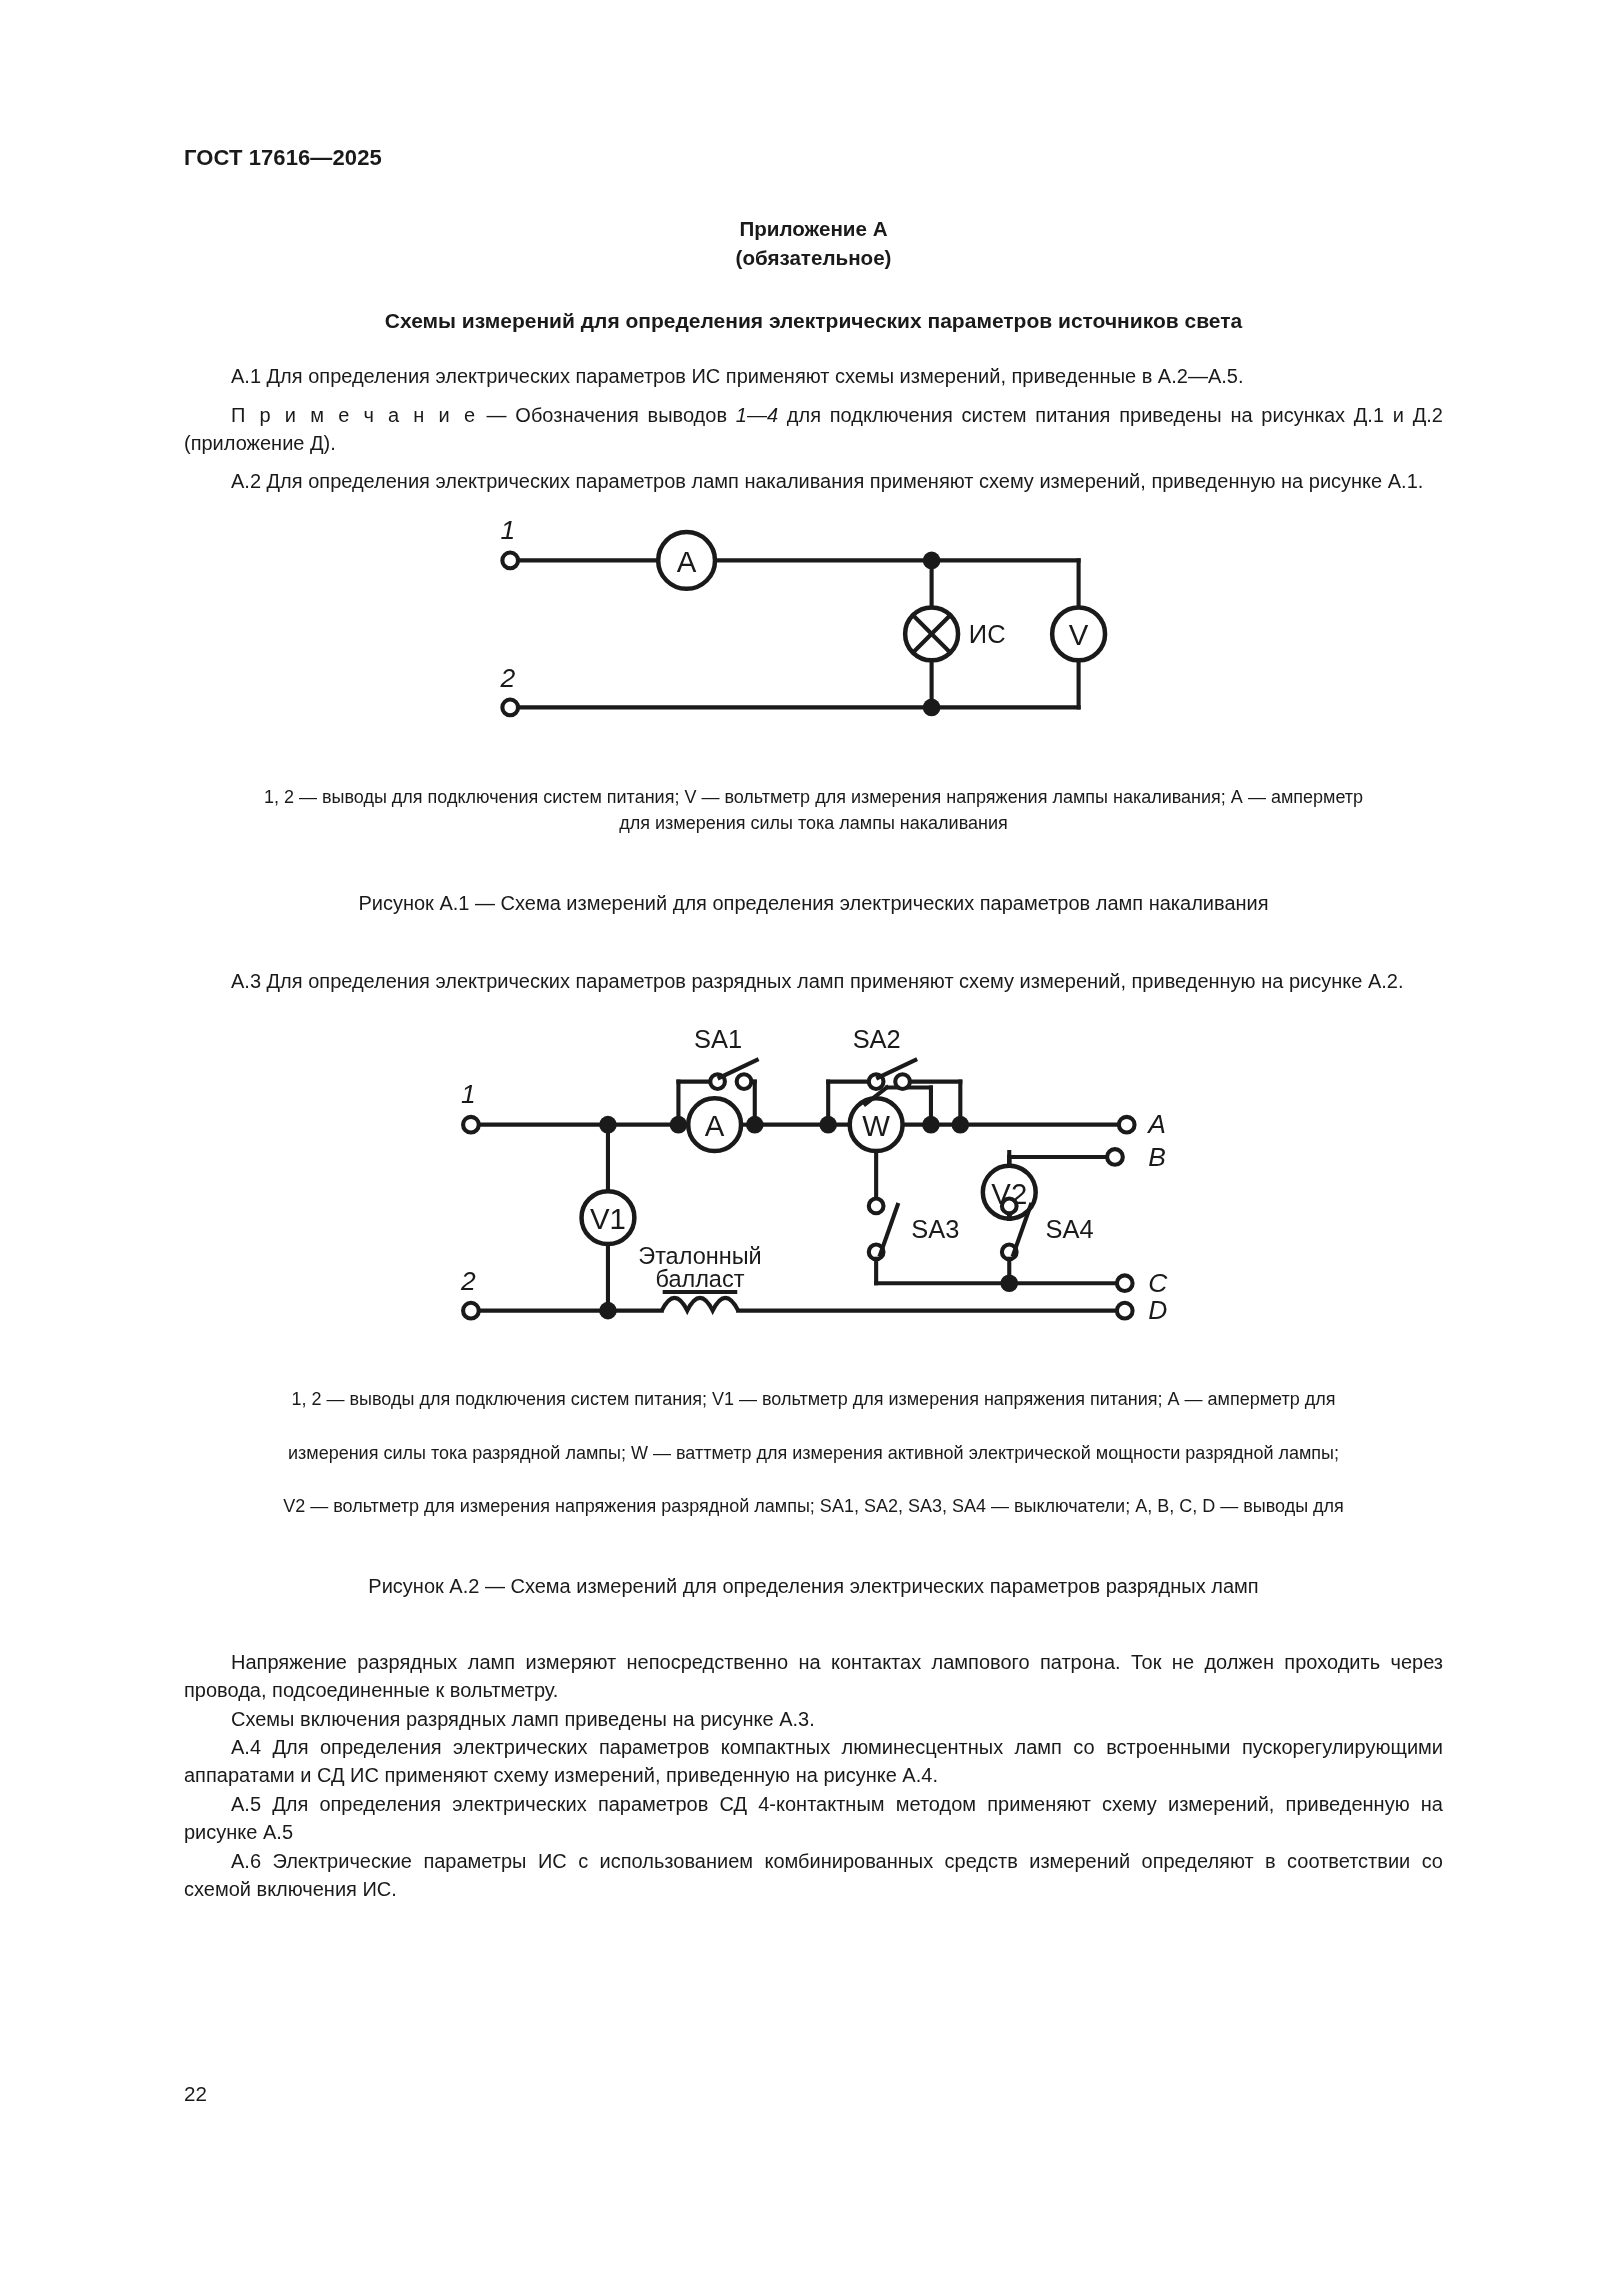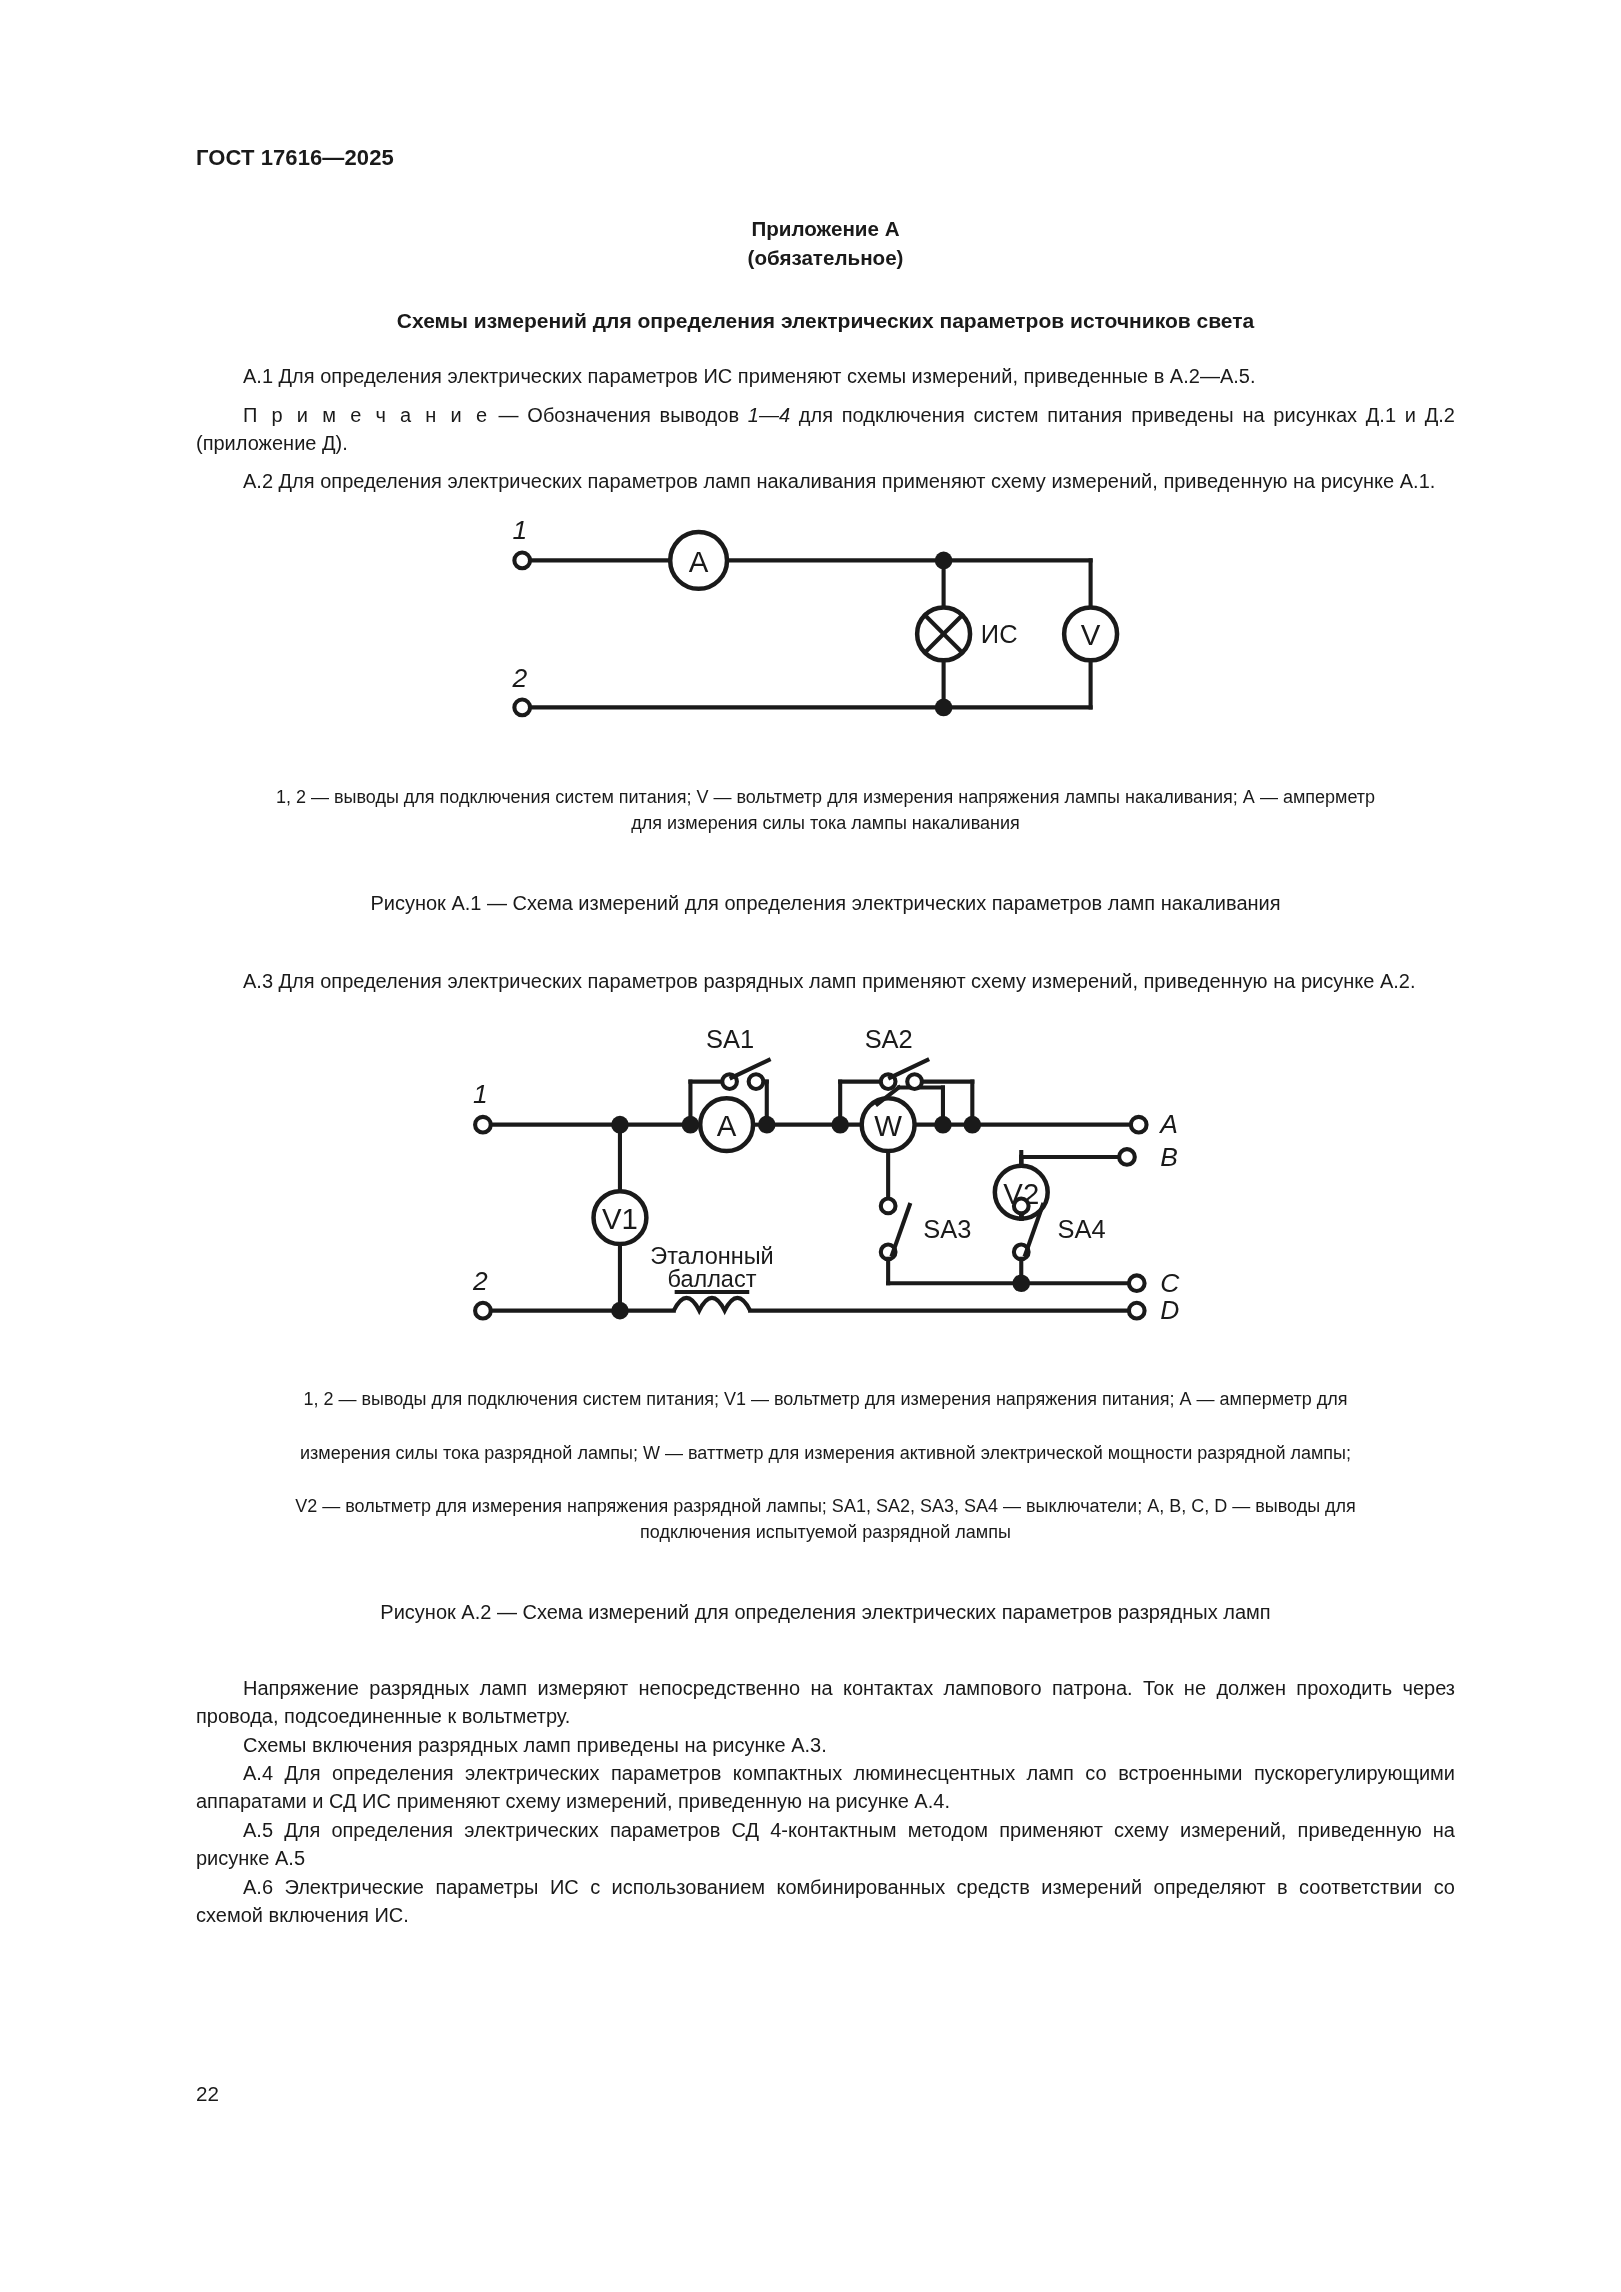--- a/index.html
+++ b/index.html
@@ -10,21 +10,21 @@
   body {
     width: 1621px;
     height: 2293px;
     position: relative;
     font-family: "Liberation Sans", sans-serif;
     color: #1a1a1a;
     overflow: hidden;
   }
   .page {
     position: absolute;
-    left: 12px; top: 0;
+    left: 0; top: 0;
     width: 1547px;
     height: 2293px;
   }
   .content {
     position: absolute;
     left: 184px;
     top: 0;
     width: 1259px;
   }
 
@@ -311,21 +311,20 @@
         <text class="tlabel-i" x="20" y="279">2</text>
       </svg>
     </div>
 
     <div class="sp-md"></div>
 
     <div class="legend">
       <div class="l-just">1, 2 — выводы для подключения систем питания; V1 — вольтметр для измерения напряжения питания; А — амперметр для</div>
       <div class="l-just">измерения силы тока разрядной лампы; W — ваттметр для измерения активной электрической мощности разрядной лампы;</div>
       <div class="l-just">V2 — вольтметр для измерения напряжения разрядной лампы; SA1, SA2, SA3, SA4 — выключатели; А, В, С, D — выводы для</div>
-      <div>подключения испытуемой разрядной лампы</div>
     </div>
 
     <div style="height:39px;"></div>
 
     <div class="fig-caption">Рисунок А.2 — Схема измерений для определения электрических параметров разрядных ламп</div>
 
     <div style="height:33px;"></div>
 
     <p class="body">Напряжение разрядных ламп измеряют непосредственно на контактах лампового патрона. Ток не должен проходить через провода, подсоединенные к вольтметру.</p>
     <p class="body">Схемы включения разрядных ламп приведены на рисунке А.3.</p>

